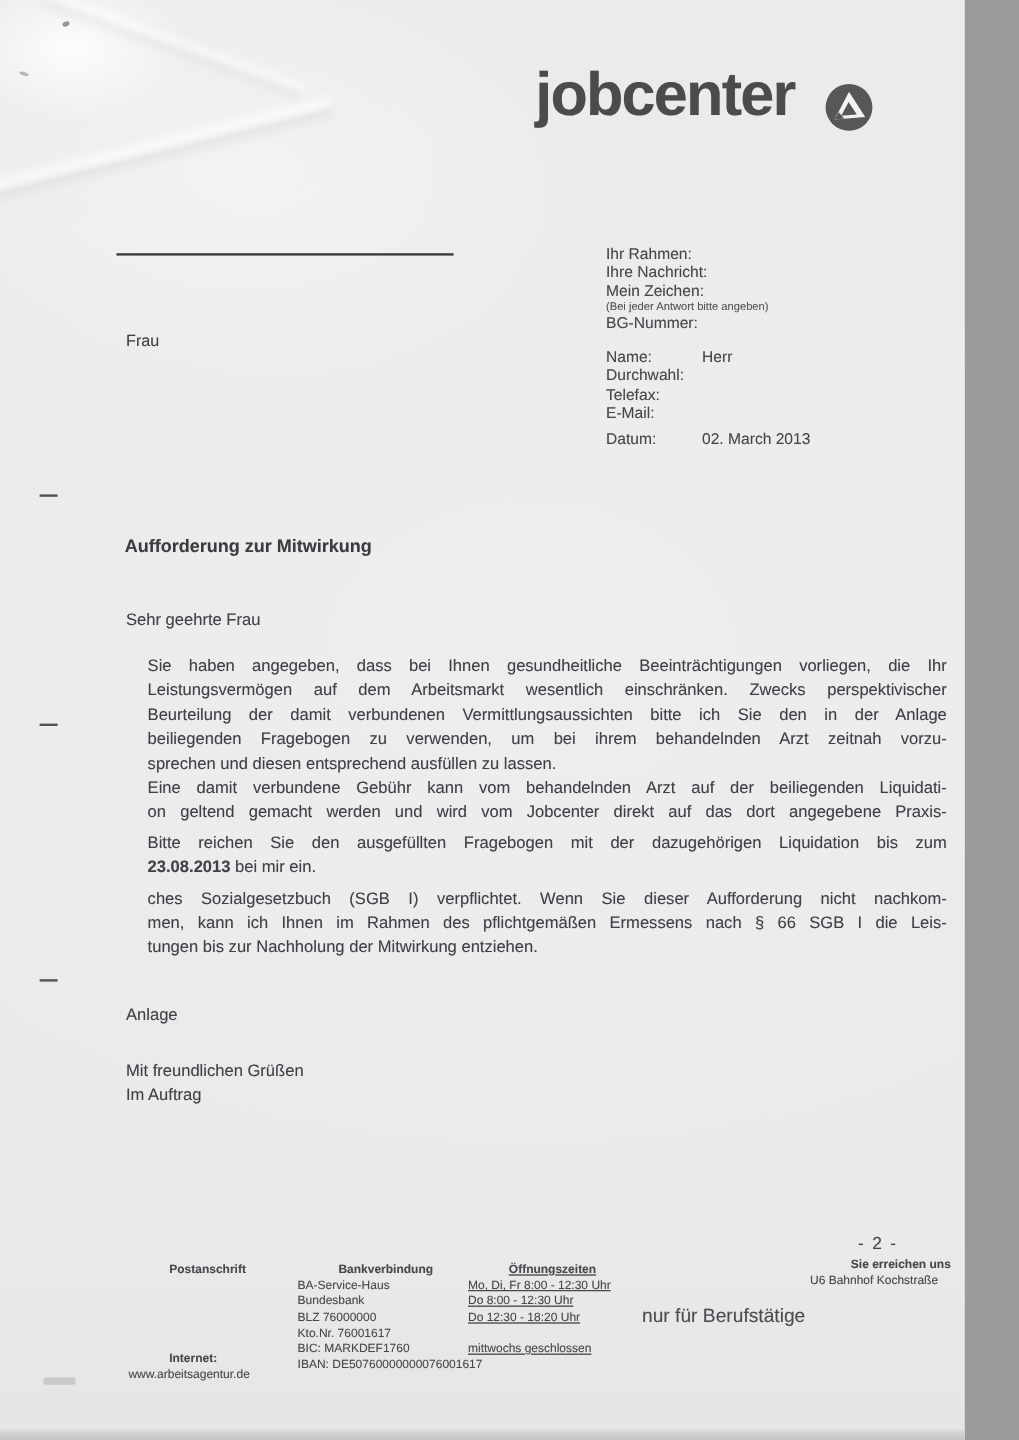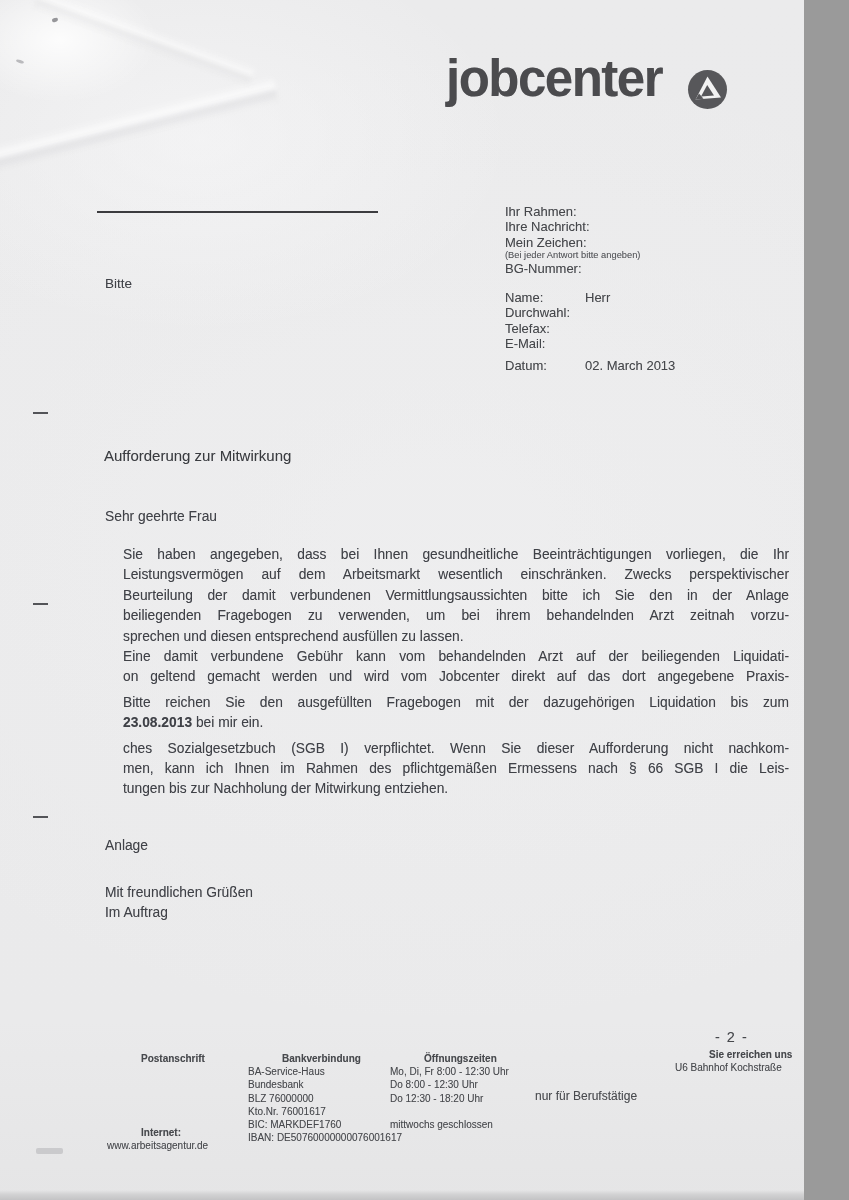--- a/index.html
+++ b/index.html
@@ -29,40 +29,40 @@
   .logo-badge{position:absolute;left:687px;top:69px;width:41px;height:41px;display:block;}
   
   .redaction-line{position:absolute;left:97px;top:211px;width:281px;height:2px;background:#3c3c3f;}
   .recipient{position:absolute;left:105px;top:276px;font-size:13.5px;}
   .refblock{position:absolute;left:505px;top:204px;font-size:13px;line-height:15.3px;color:#45474b;}
   .ref-note{font-size:9.3px;line-height:11px;color:#55575b;}
   .ref-gap{height:14px;}
   .ref-gap-sm{height:7px;}
   .lbl{display:inline-block;width:80px;}
   
-  .subject{position:absolute;left:104px;top:447px;font-size:15px;font-weight:400;color:#3a3c40;}
+  .subject{position:absolute;left:104px;top:447px;font-size:15px;font-weight:700;color:#3a3c40;}
   .salutation{position:absolute;left:105px;top:509px;font-size:13.8px;}
   .body-block{position:absolute;left:105px;top:545px;width:666px;font-size:13.8px;line-height:20.4px;color:#3f4147;margin-left:18px;}
   .para{margin:0;}
   .para.gap{margin-top:5px;}
   .bl{display:block;}
   .jl{text-align:justify;height:20.4px;overflow:hidden;}
   .jl::after{content:"";display:inline-block;width:100%;height:0;}
   .anlage{position:absolute;left:105px;top:838px;font-size:13.8px;}
   .closing{position:absolute;left:105px;top:883px;font-size:13.8px;line-height:20.4px;}
   
   .pagenum{position:absolute;left:715px;top:1029px;font-size:14.5px;letter-spacing:1.5px;color:#46484c;}
   .fcol{position:absolute;top:1052px;font-size:10px;line-height:13.2px;color:#47494d;}
   .f-postal{left:107px;}
   .f-bank{left:248px;}
-  .f-hours{left:390px;}
+  .f-hours{left:390px;text-decoration:underline;}
   .ft{font-weight:700;padding-left:34px;}
   .fgap{height:13.2px;}
   .f-internet{position:absolute;left:107px;top:1126px;font-size:10px;line-height:13.2px;color:#47494d;}
-  .worknote{position:absolute;left:535px;top:1089px;font-size:12px;color:#4a4c50;}
+  .worknote{position:absolute;left:535px;top:1089px;font-size:16px;color:#4a4c50;}
   .reach{position:absolute;left:675px;top:1048px;font-size:10px;line-height:13.2px;color:#46484c;}
   
   .fold{position:absolute;left:33px;width:15px;height:2.4px;background:#535458;}
   .fold.f1{top:412px;}
   .fold.f2{top:603px;}
   .fold.f3{top:816px;}
 </style>
 </head>
 <body>
 
@@ -83,21 +83,21 @@
   <span class="logo-badge">
     <svg width="41" height="41" viewBox="0 0 41 41" xmlns="http://www.w3.org/2000/svg">
       <circle cx="20.5" cy="20.5" r="19.5" fill="#57575a"></circle>
       <path d="M 20.5 7.5 L 34 28.5 L 8.5 30.5 Z" fill="#f2f2f2"></path>
       <path d="M 20.2 16 L 27 26.5 L 14 27.5 Z" fill="#57575a"></path>
       <path d="M 8.5 30.5 L 16.5 29.8 L 12 24.5 Z" fill="#57575a"></path>
     </svg>
   </span>
 
   <div class="redaction-line"></div>
-  <div class="recipient">Bitte</div>
+  <div class="recipient">Frau</div>
 
   <div class="refblock">
     <div class="ref-row">Ihr Rahmen:</div>
     <div class="ref-row">Ihre Nachricht:</div>
     <div class="ref-row">Mein Zeichen:</div>
     <div class="ref-note">(Bei jeder Antwort bitte angeben)</div>
     <div class="ref-row">BG-Nummer:</div>
     <div class="ref-gap"></div>
     <div class="ref-row"><span class="lbl">Name:</span><span>Herr</span></div>
     <div class="ref-row">Durchwahl:</div>

